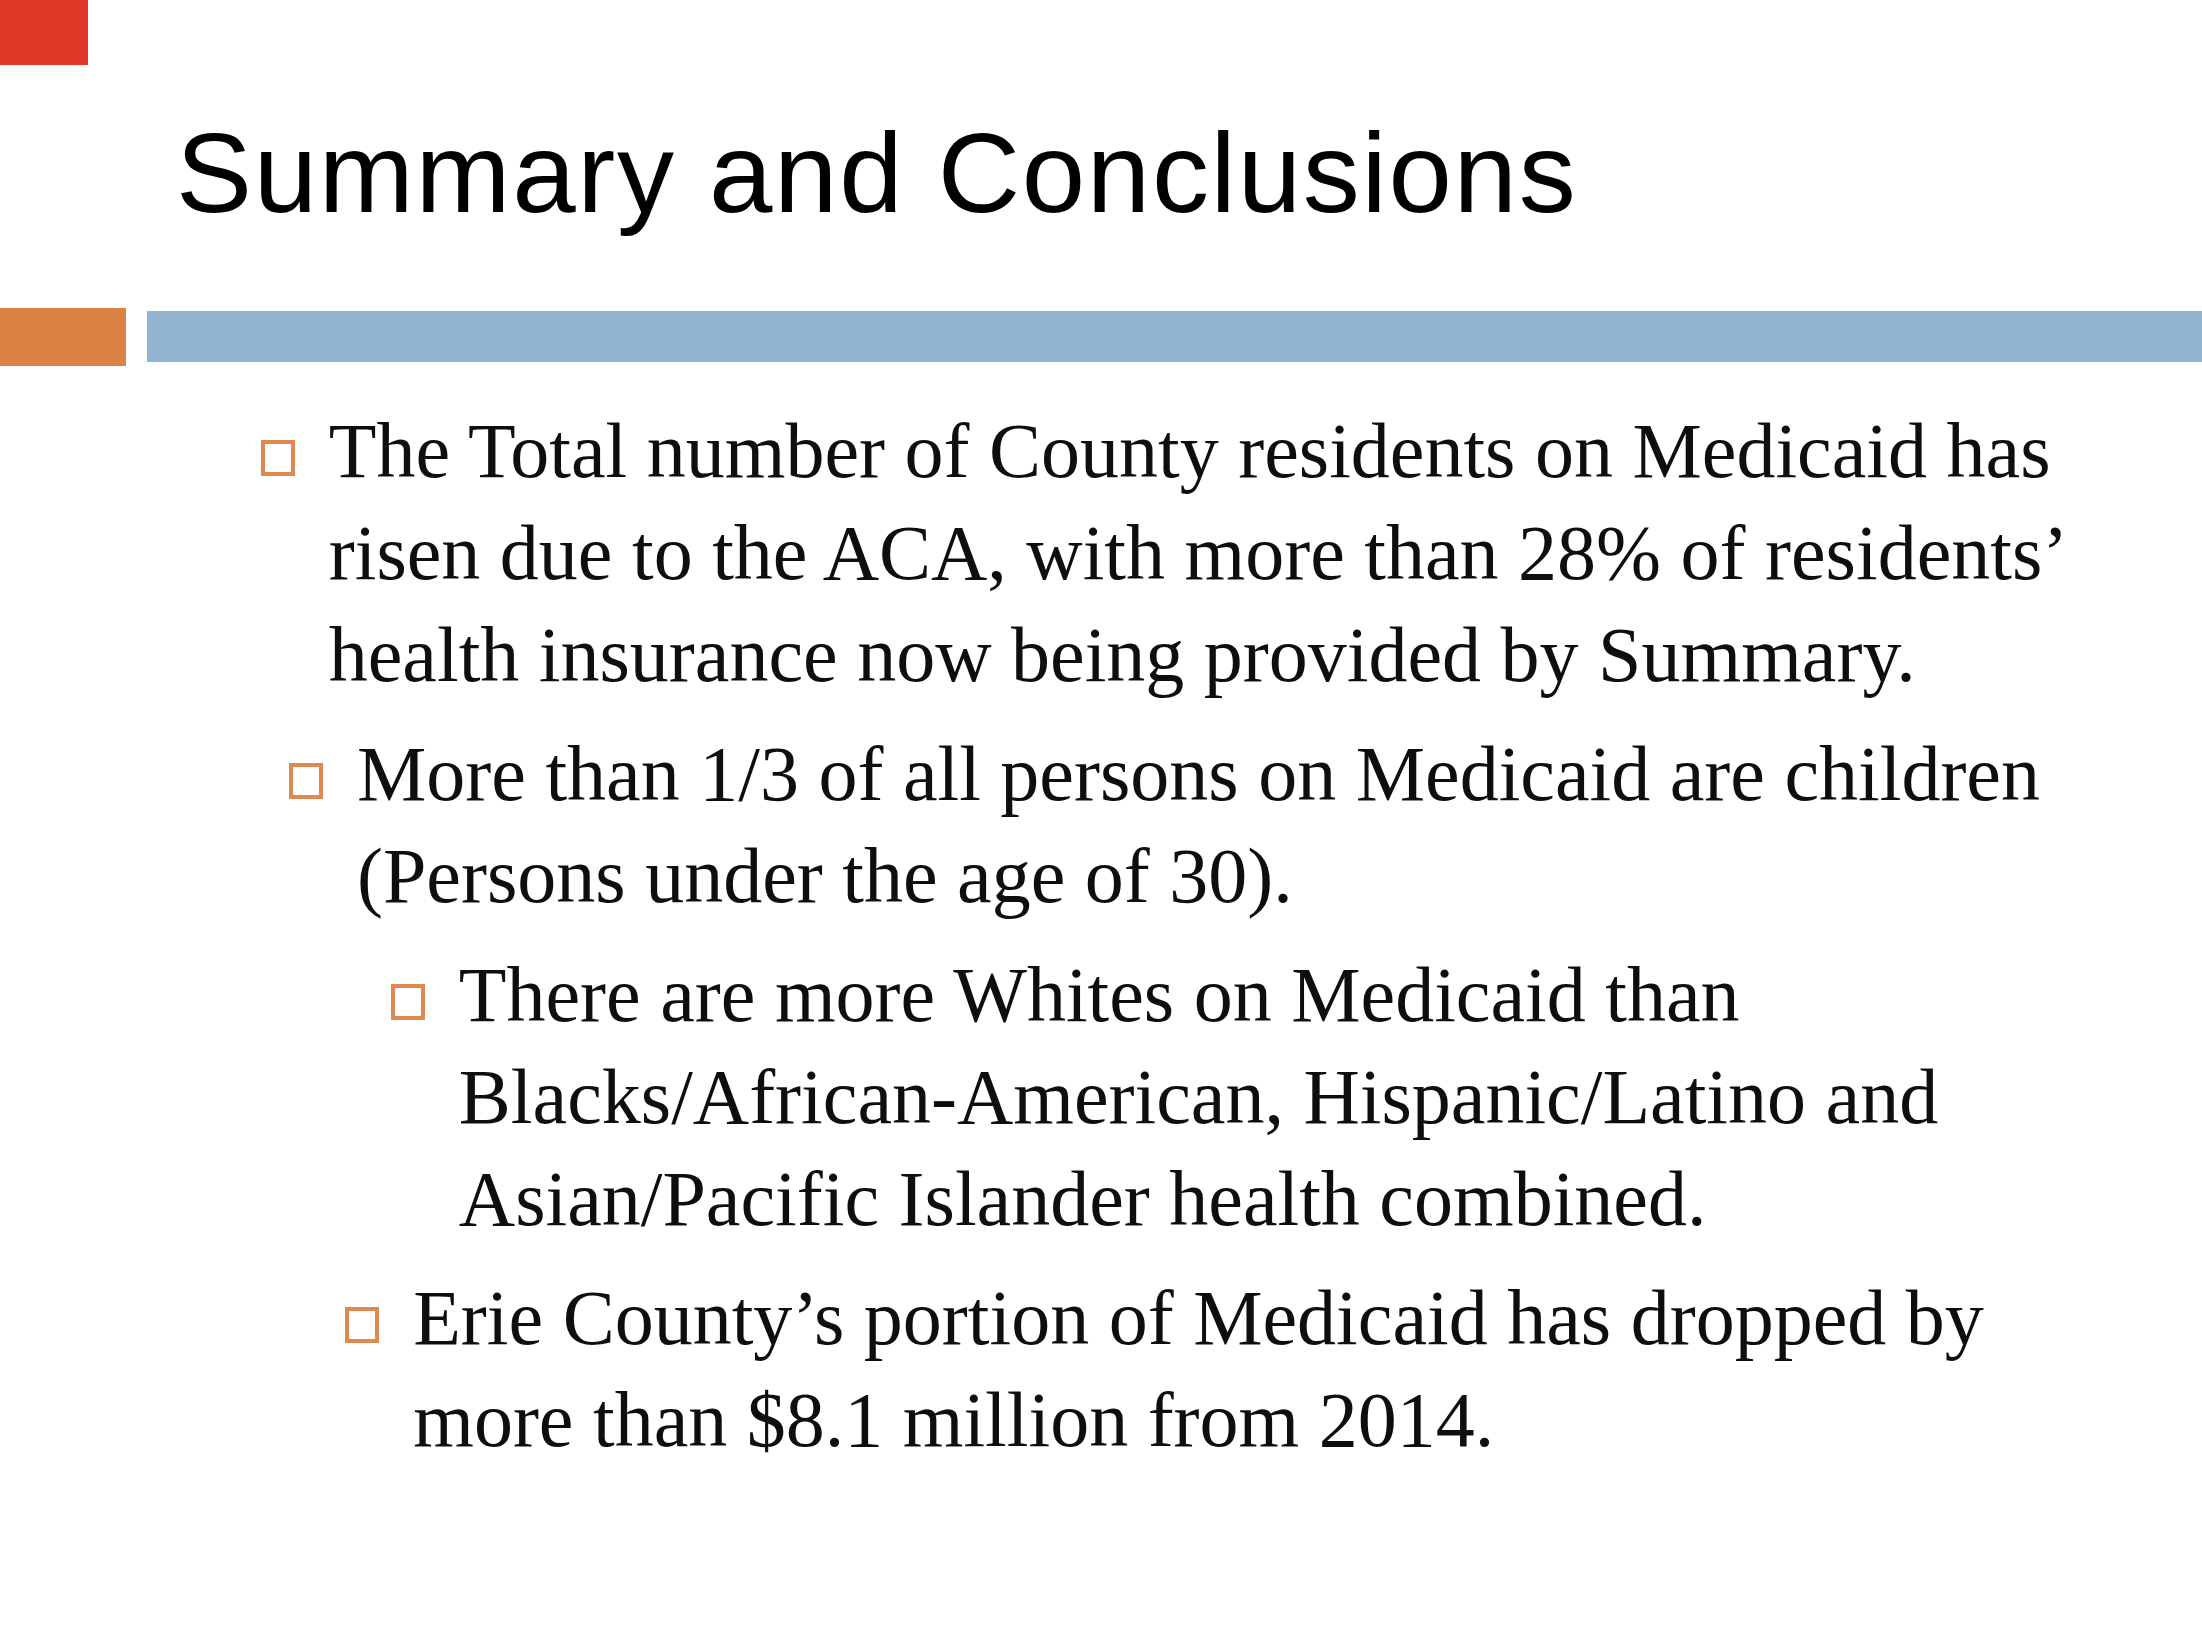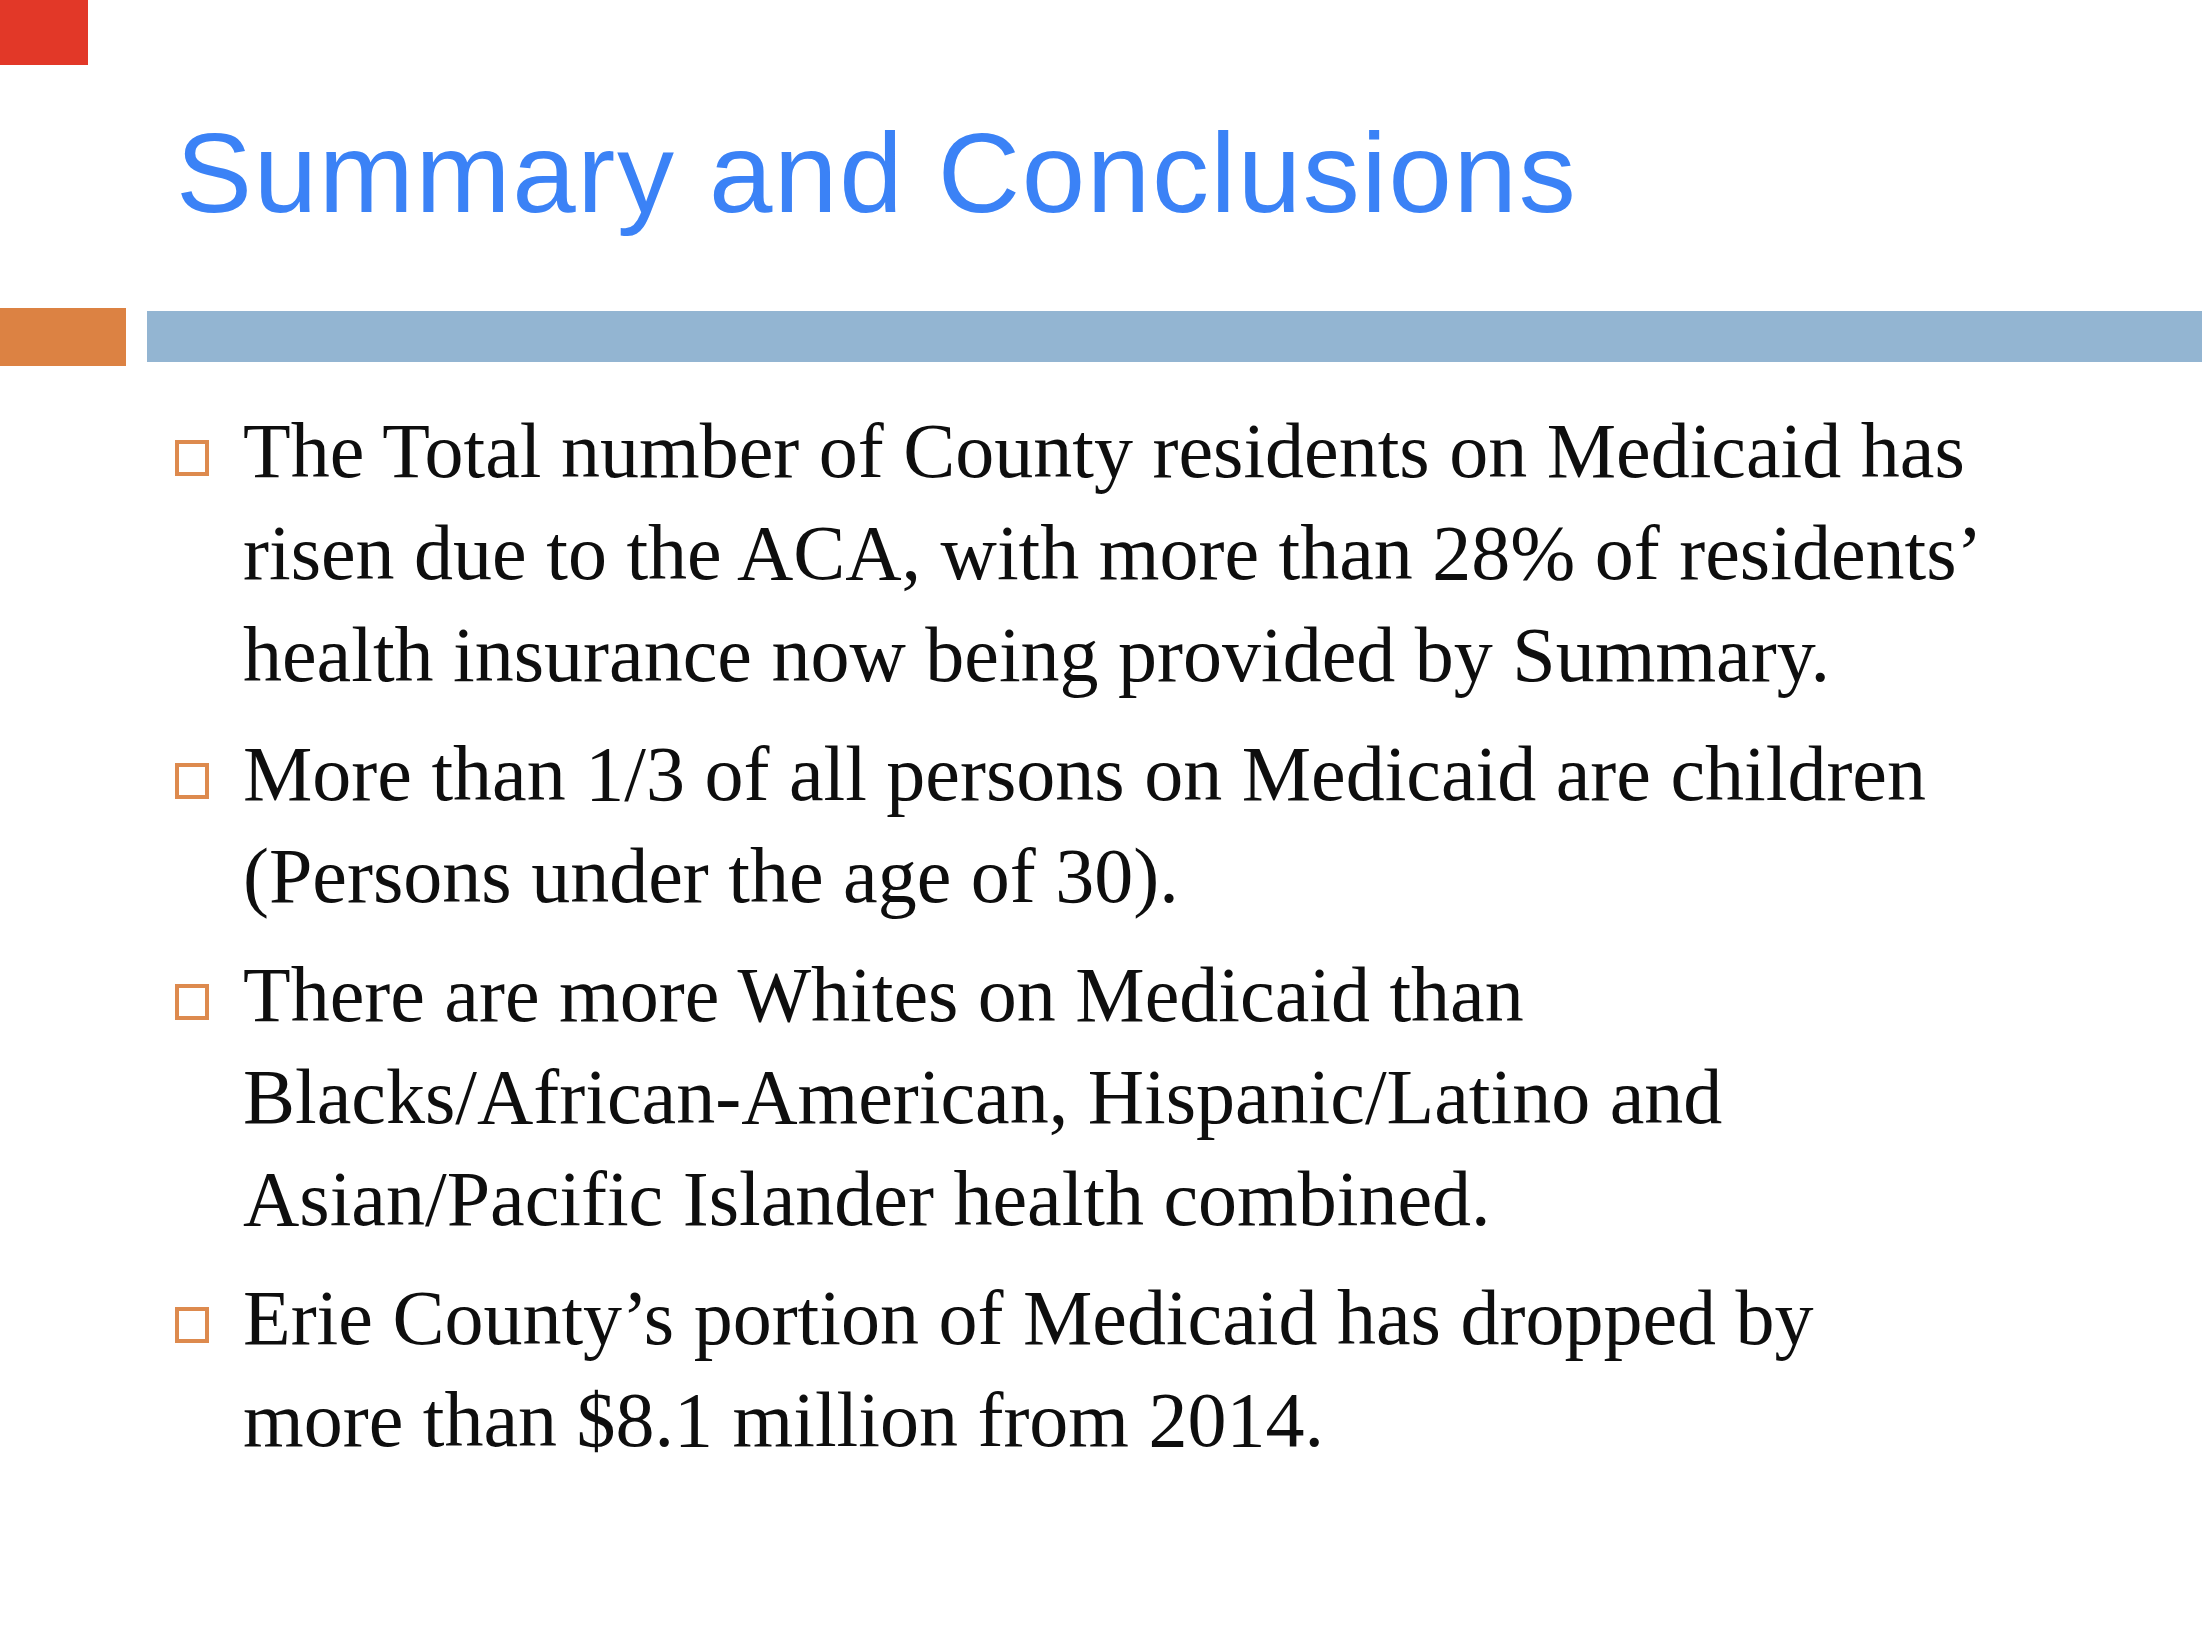--- a/index.html
+++ b/index.html
@@ -26,21 +26,21 @@
     background: #e23828;
   }
   .slide-title {
     position: absolute;
     left: 176px;
     top: 116px;
     font-family: "Liberation Sans", sans-serif;
     font-size: 114px;
     line-height: 1;
     letter-spacing: 1.7px;
-    color: #3b82f6;
+    color: #000000;
     white-space: nowrap;
   }
   .accent-square {
     position: absolute;
     left: 0;
     top: 308px;
     width: 126px;
     height: 58px;
     background: #dc8243;
   }
@@ -53,20 +53,21 @@
     background: #93b5d2;
   }
   .bullet-list {
     position: absolute;
     left: 175px;
     top: 400px;
     width: 1979px;
     display: flex;
     flex-direction: column;
     gap: 17px;
+    align-items: center;
   }
   .bullet-item {
     display: flex;
     flex-direction: row;
     align-items: flex-start;
   }
   .bullet-square {
     flex: 0 0 auto;
     width: 26px;
     height: 27.5px;

